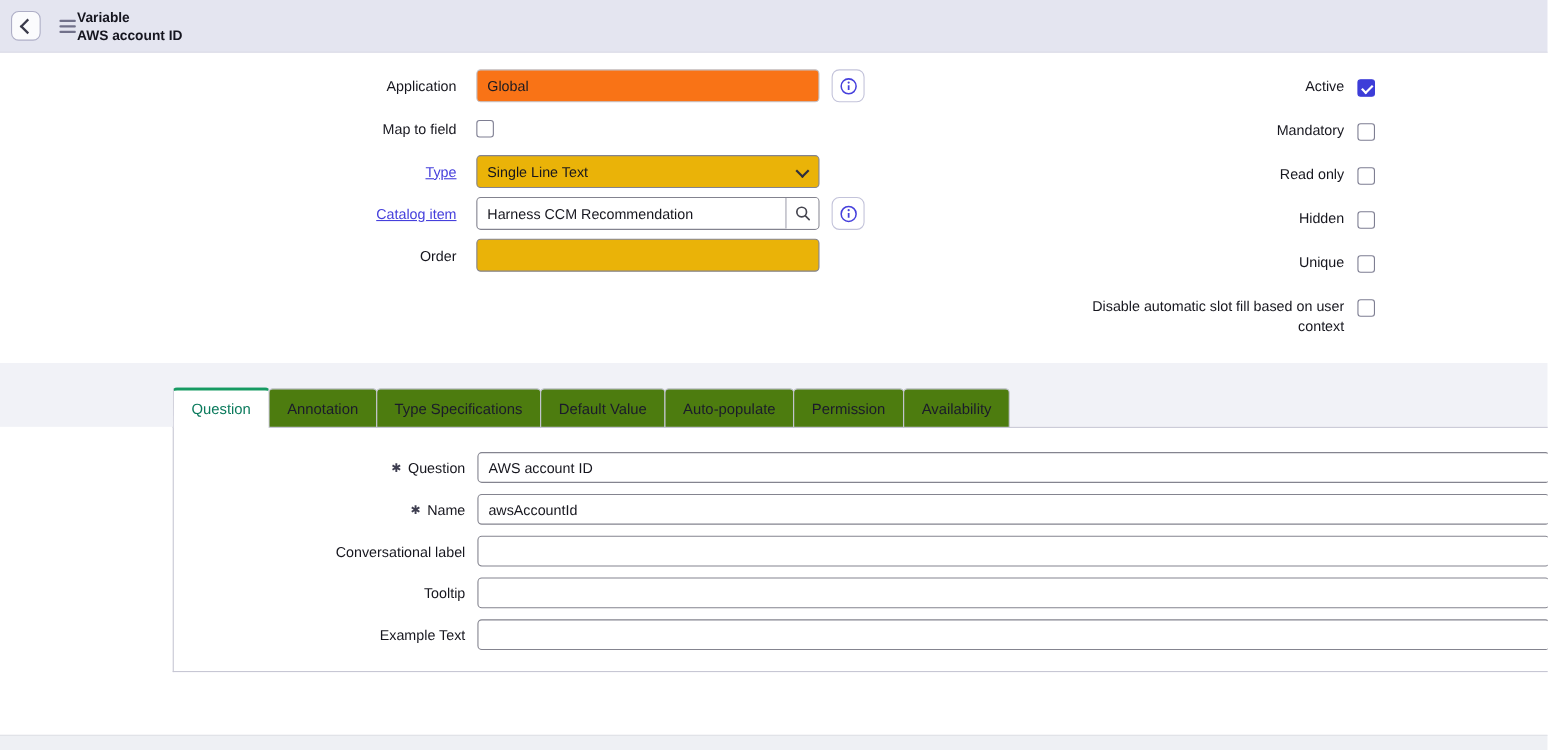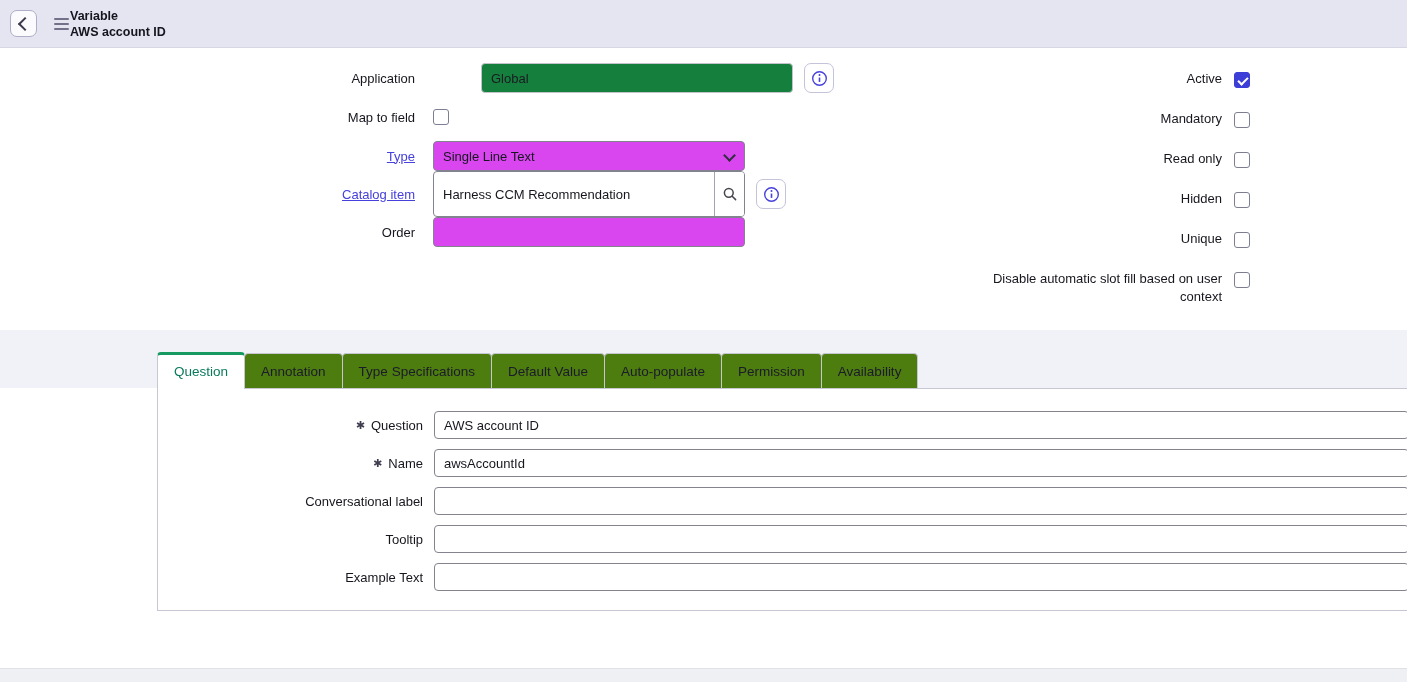--- a/index.html
+++ b/index.html
@@ -27,26 +27,26 @@
   .burger i{height:2px;background:#71718a;border-radius:1px;display:block;}
   .titles{margin-left:1px;}
   .t1,.t2{font-size:12.5px;font-weight:700;color:#15151f;line-height:16px;}
 
   
   .formarea{position:relative;height:282px;background:#fff;}
   .frow{position:absolute;left:0;display:flex;align-items:center;height:32px;}
   .flabel{width:433px;text-align:right;padding-right:18px;box-sizing:border-box;flex:none;color:#16161e;}
   a.flabel{color:#4640dc;text-decoration:underline;cursor:pointer;}
   .input{height:30px;box-sizing:border-box;border:1px solid #83838f;border-radius:4px;
-    font-size:13px;padding:0 9px;color:#16161e;background:#d946ef;font-family:inherit;outline:none;}
+    font-size:13px;padding:0 9px;color:#16161e;background:#eab308;font-family:inherit;outline:none;}
   .w312{width:312px;}
-  .disabled-input{background:#15803d;border-color:#c2c3cb;color:#1a1a22;margin-left:48px;}
+  .disabled-input{background:#f97316;border-color:#c2c3cb;color:#1a1a22;}
   .icon-btn{width:30px;height:30px;margin-left:11px;border:1px solid #c3c3da;border-radius:7px;
     background:#fff;display:flex;align-items:center;justify-content:center;cursor:pointer;flex:none;}
-  .input-group{display:flex;width:312px;height:46px;border:1px solid #83838f;border-radius:4px;
+  .input-group{display:flex;width:312px;height:30px;border:1px solid #83838f;border-radius:4px;
     box-sizing:border-box;background:#fff;overflow:hidden;}
   .input-group input{border:none;flex:1;min-width:0;height:100%;padding:0 9px;font-size:13px;
     font-family:inherit;outline:none;color:#16161e;background:transparent;}
   .search-btn{width:30px;border:none;border-left:1px solid #a4a4b2;background:#fff;
     display:flex;align-items:center;justify-content:center;cursor:pointer;flex:none;}
   .select-wrap{position:relative;width:312px;}
   select.input{width:100%;appearance:none;-webkit-appearance:none;padding-right:26px;cursor:pointer;}
   .select-caret{position:absolute;right:11px;top:10px;width:7px;height:7px;
     border-right:2px solid #2e2e3e;border-bottom:2px solid #2e2e3e;transform:rotate(45deg);pointer-events:none;}
   .checkbox{width:16px;height:16px;border:1px solid #7e7e92;border-radius:3px;background:#fff;

